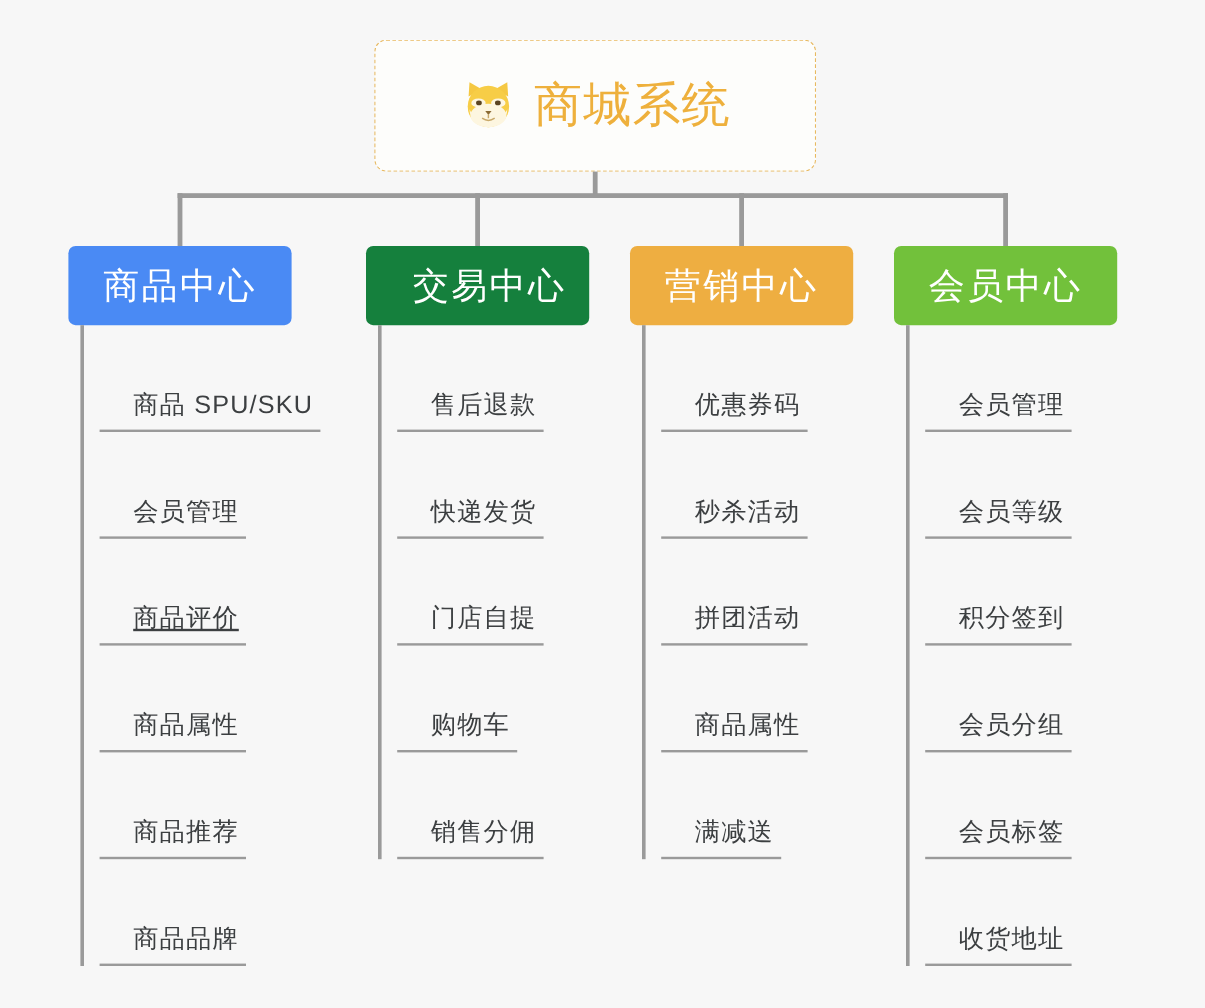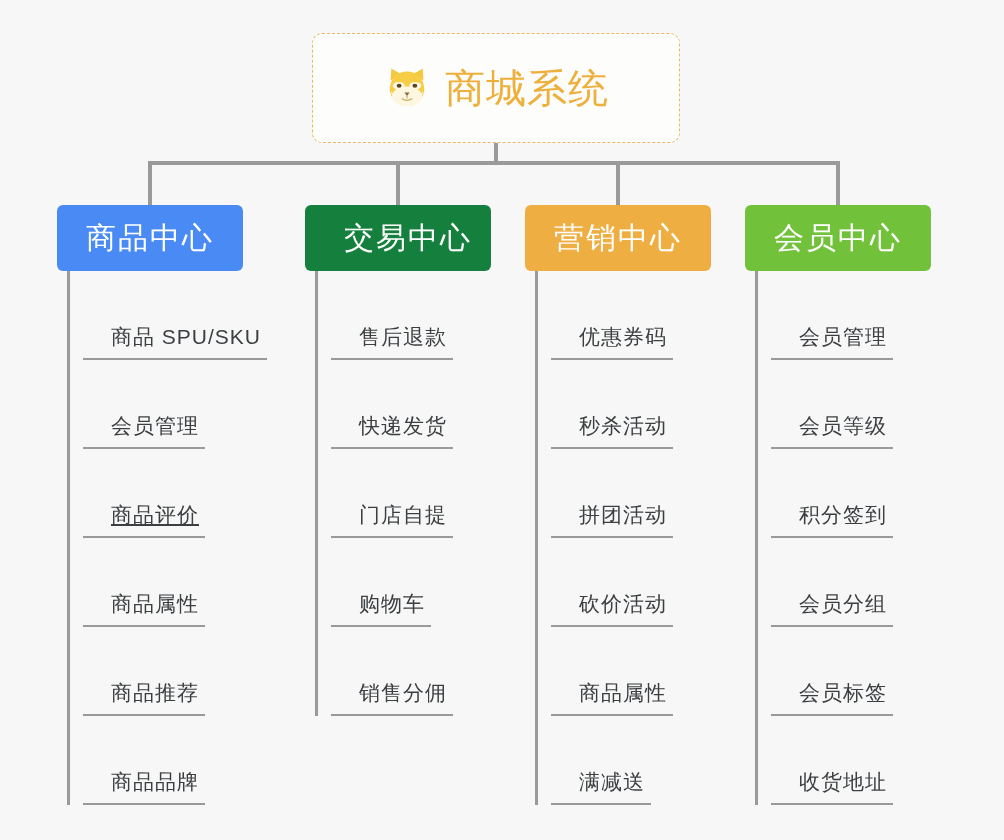--- a/index.html
+++ b/index.html
@@ -190,23 +190,20 @@
     <div class="leaf">
         <span class="leaf-label" style="border-bottom-color: rgb(154, 154, 154);">优惠券码</span>
       </div>
     <div class="leaf">
         <span class="leaf-label" style="border-bottom-color: rgb(154, 154, 154);">秒杀活动</span>
       </div>
     <div class="leaf">
         <span class="leaf-label" style="border-bottom-color: rgb(154, 154, 154);">拼团活动</span>
       </div>
     <div class="leaf">
-        <span class="leaf-label" style="border-bottom-color: rgb(154, 154, 154);">砍价活动</span>
-      </div>
-    <div class="leaf">
         <span class="leaf-label" style="border-bottom-color: rgb(154, 154, 154);">商品属性</span>
       </div>
     <div class="leaf">
         <span class="leaf-label" style="border-bottom-color: rgb(154, 154, 154);">满减送</span>
       </div>
   </div>
 </div>
 
 <div class="column" id="col-3">
   <div class="cat-header" style="background:#72c13b;">会员中心</div>

